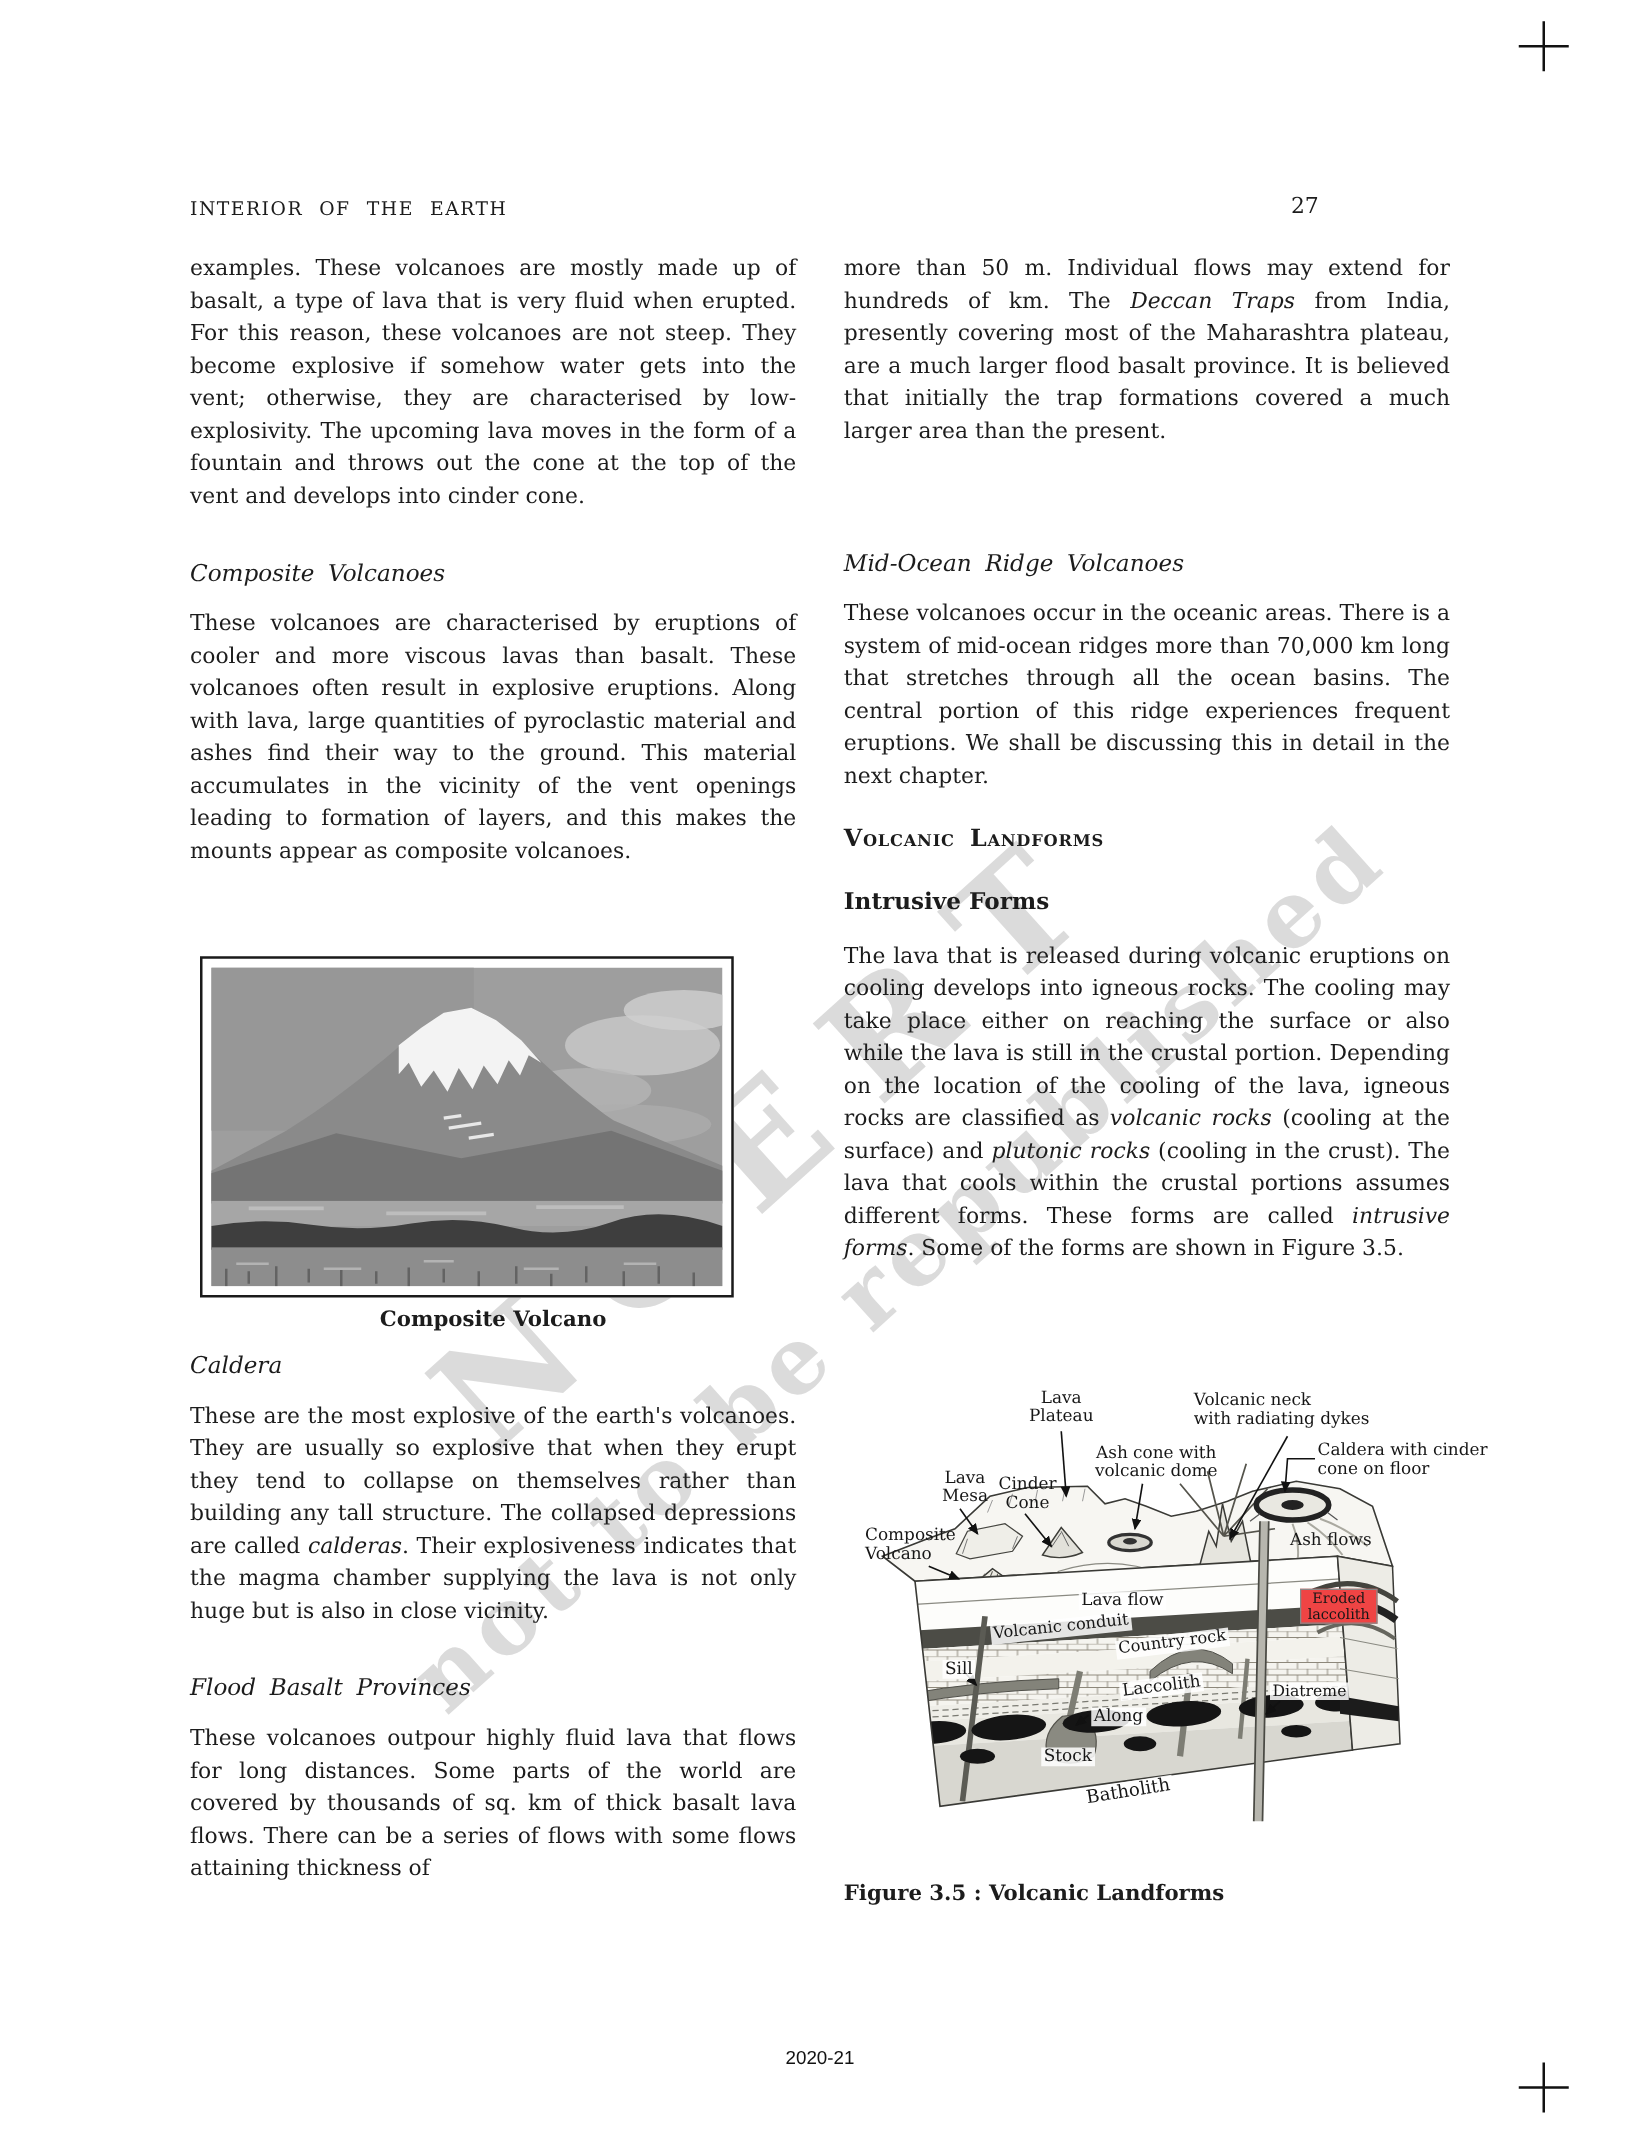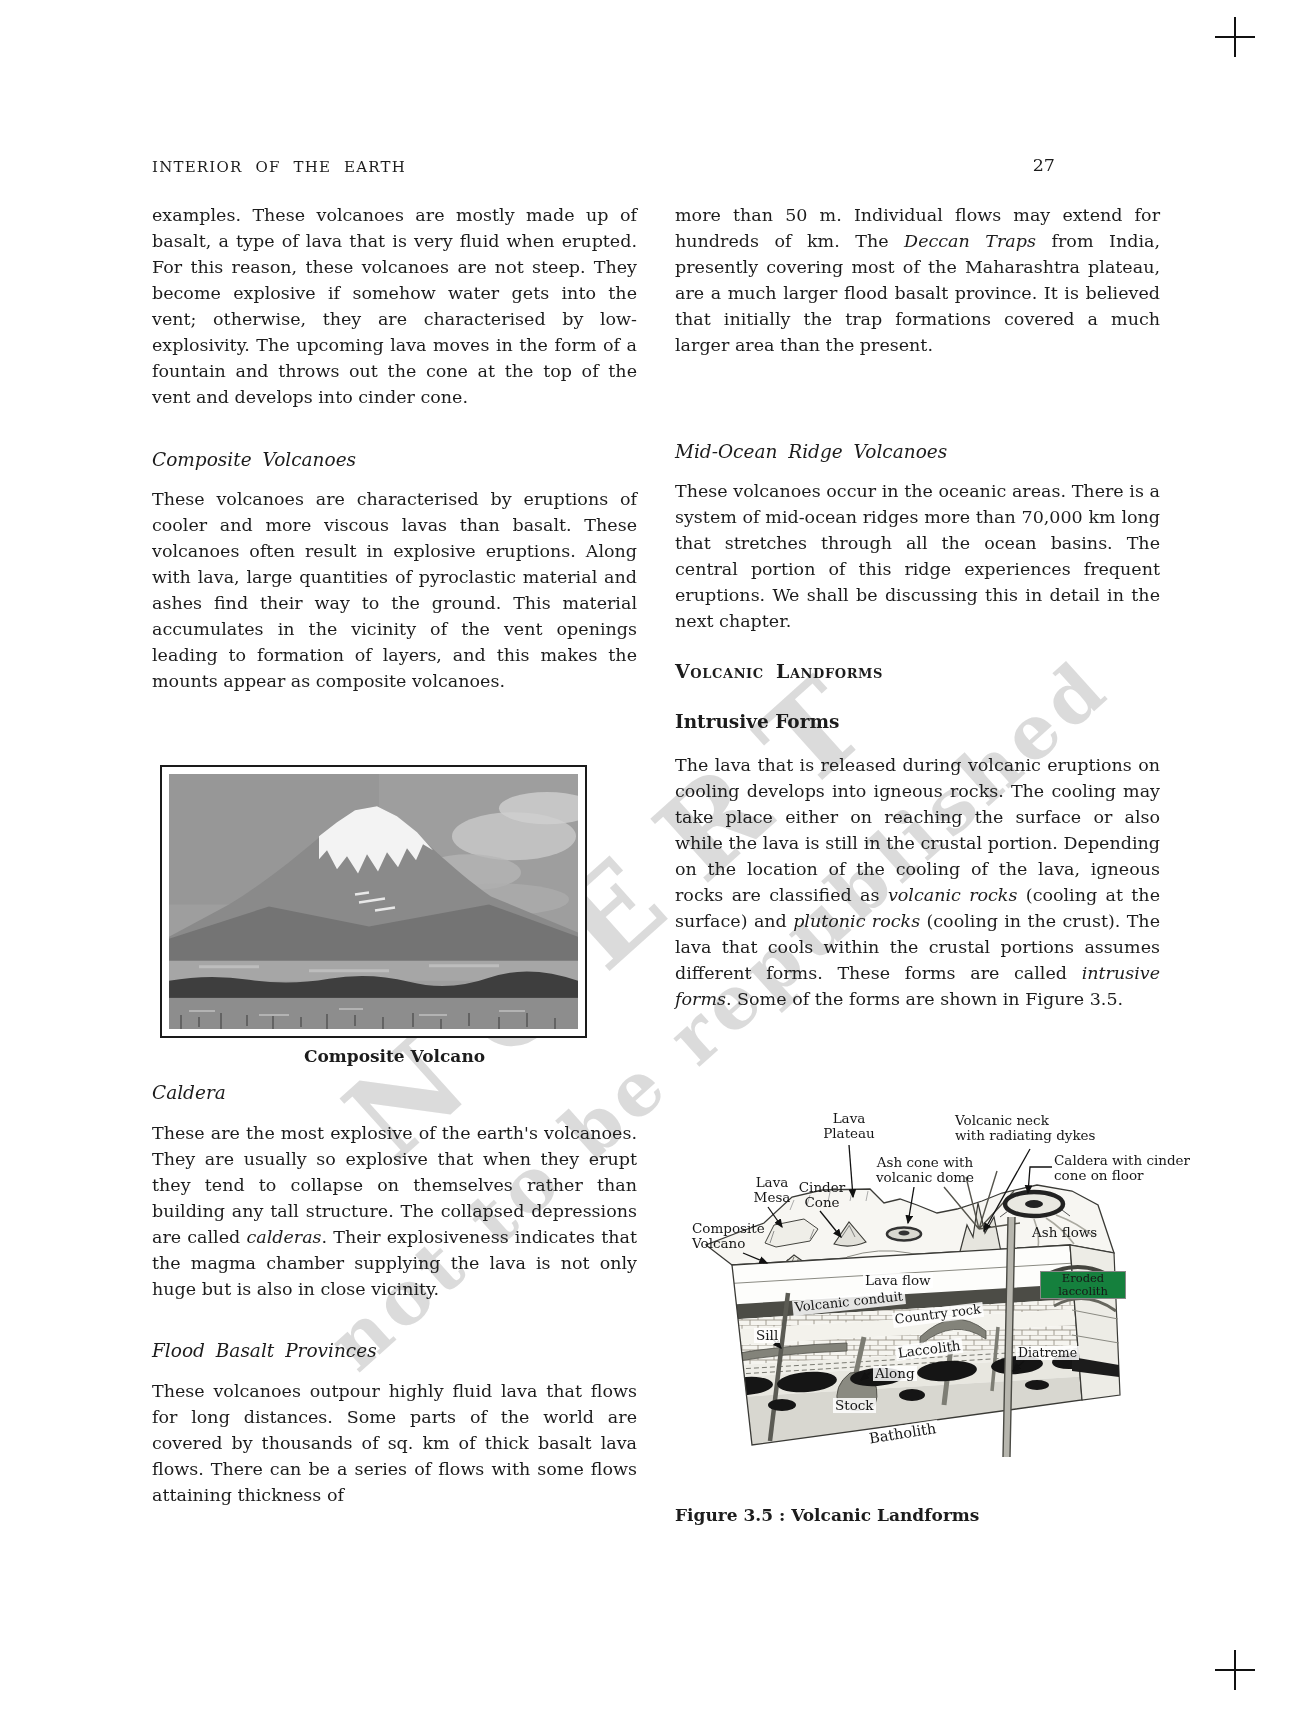--- a/index.html
+++ b/index.html
@@ -26,21 +26,21 @@
      padding:7px;box-sizing:border-box;background:#fff;z-index:2;}
   .photo-frame svg{display:block;width:100%;height:100%;}
   .photo-caption{position:absolute;left:152px;top:1046px;width:485px;text-align:center;
      font-weight:bold;font-size:17px;z-index:2;}
   
   .figure{position:absolute;left:642px;top:1105px;width:560px;height:362px;z-index:2;overflow:visible;}
   .figure svg{position:absolute;left:0;top:0;}
   .fig-label{position:absolute;font-size:13.5px;line-height:1.12;white-space:pre-line;color:#161616;z-index:3;}
   .fl-c{text-align:center;}
   .bg{background:rgba(255,255,255,.85);padding:0 2px;}
-  .box{background:#15803d;border:1px solid #888;padding:0 14px;font-size:11.5px;}
+  .box{background:#ef4444;border:1px solid #888;padding:0 2px;font-size:11.5px;}
   .rot6{transform:rotate(-6deg);transform-origin:left top;}
   .rot7{transform:rotate(-7deg);transform-origin:left top;}
   .rot9{transform:rotate(-9deg);transform-origin:left top;}
   .fig-caption{position:absolute;left:675px;top:1505px;width:485px;text-align:left;
      font-weight:bold;font-size:17px;z-index:2;}
   
   .footer{position:absolute;left:0;top:1638px;width:1312px;text-align:center;
      font-family:"Liberation Sans", sans-serif;font-size:15px;color:#111;z-index:2;}
   .crop{position:absolute;width:44px;height:44px;z-index:2;}
   .crop-tr{left:1213px;top:15px;} .crop-br{left:1213px;top:1648px;}
@@ -245,20 +245,21 @@
     <div class="fig-label bg" style="left:112px;top:223px">Sill</div>
     <div class="fig-label bg rot7" style="left:253px;top:241px">Laccolith</div>
     <div class="fig-label bg" style="left:374px;top:241px;font-size:12.5px">Diatreme</div>
     <div class="fig-label bg" style="left:231px;top:261px">Along</div>
     <div class="fig-label bg" style="left:191px;top:293px">Stock</div>
     <div class="fig-label bg rot9" style="left:224px;top:326px;font-size:14.5px">Batholith</div>
   </div>
 
   <div class="fig-caption">Figure 3.5 : Volcanic Landforms</div>
 
+  <div class="footer">2020-21</div>
 
   <svg class="crop crop-tr" viewBox="0 0 44 44">
     <path d="M2,22 H42 M22,2 V42" stroke="#111" stroke-width="2" fill="none"></path>
   </svg>
   <svg class="crop crop-br" viewBox="0 0 44 44">
     <path d="M2,22 H42 M22,2 V42" stroke="#111" stroke-width="2" fill="none"></path>
   </svg>
 
 </div>
 

